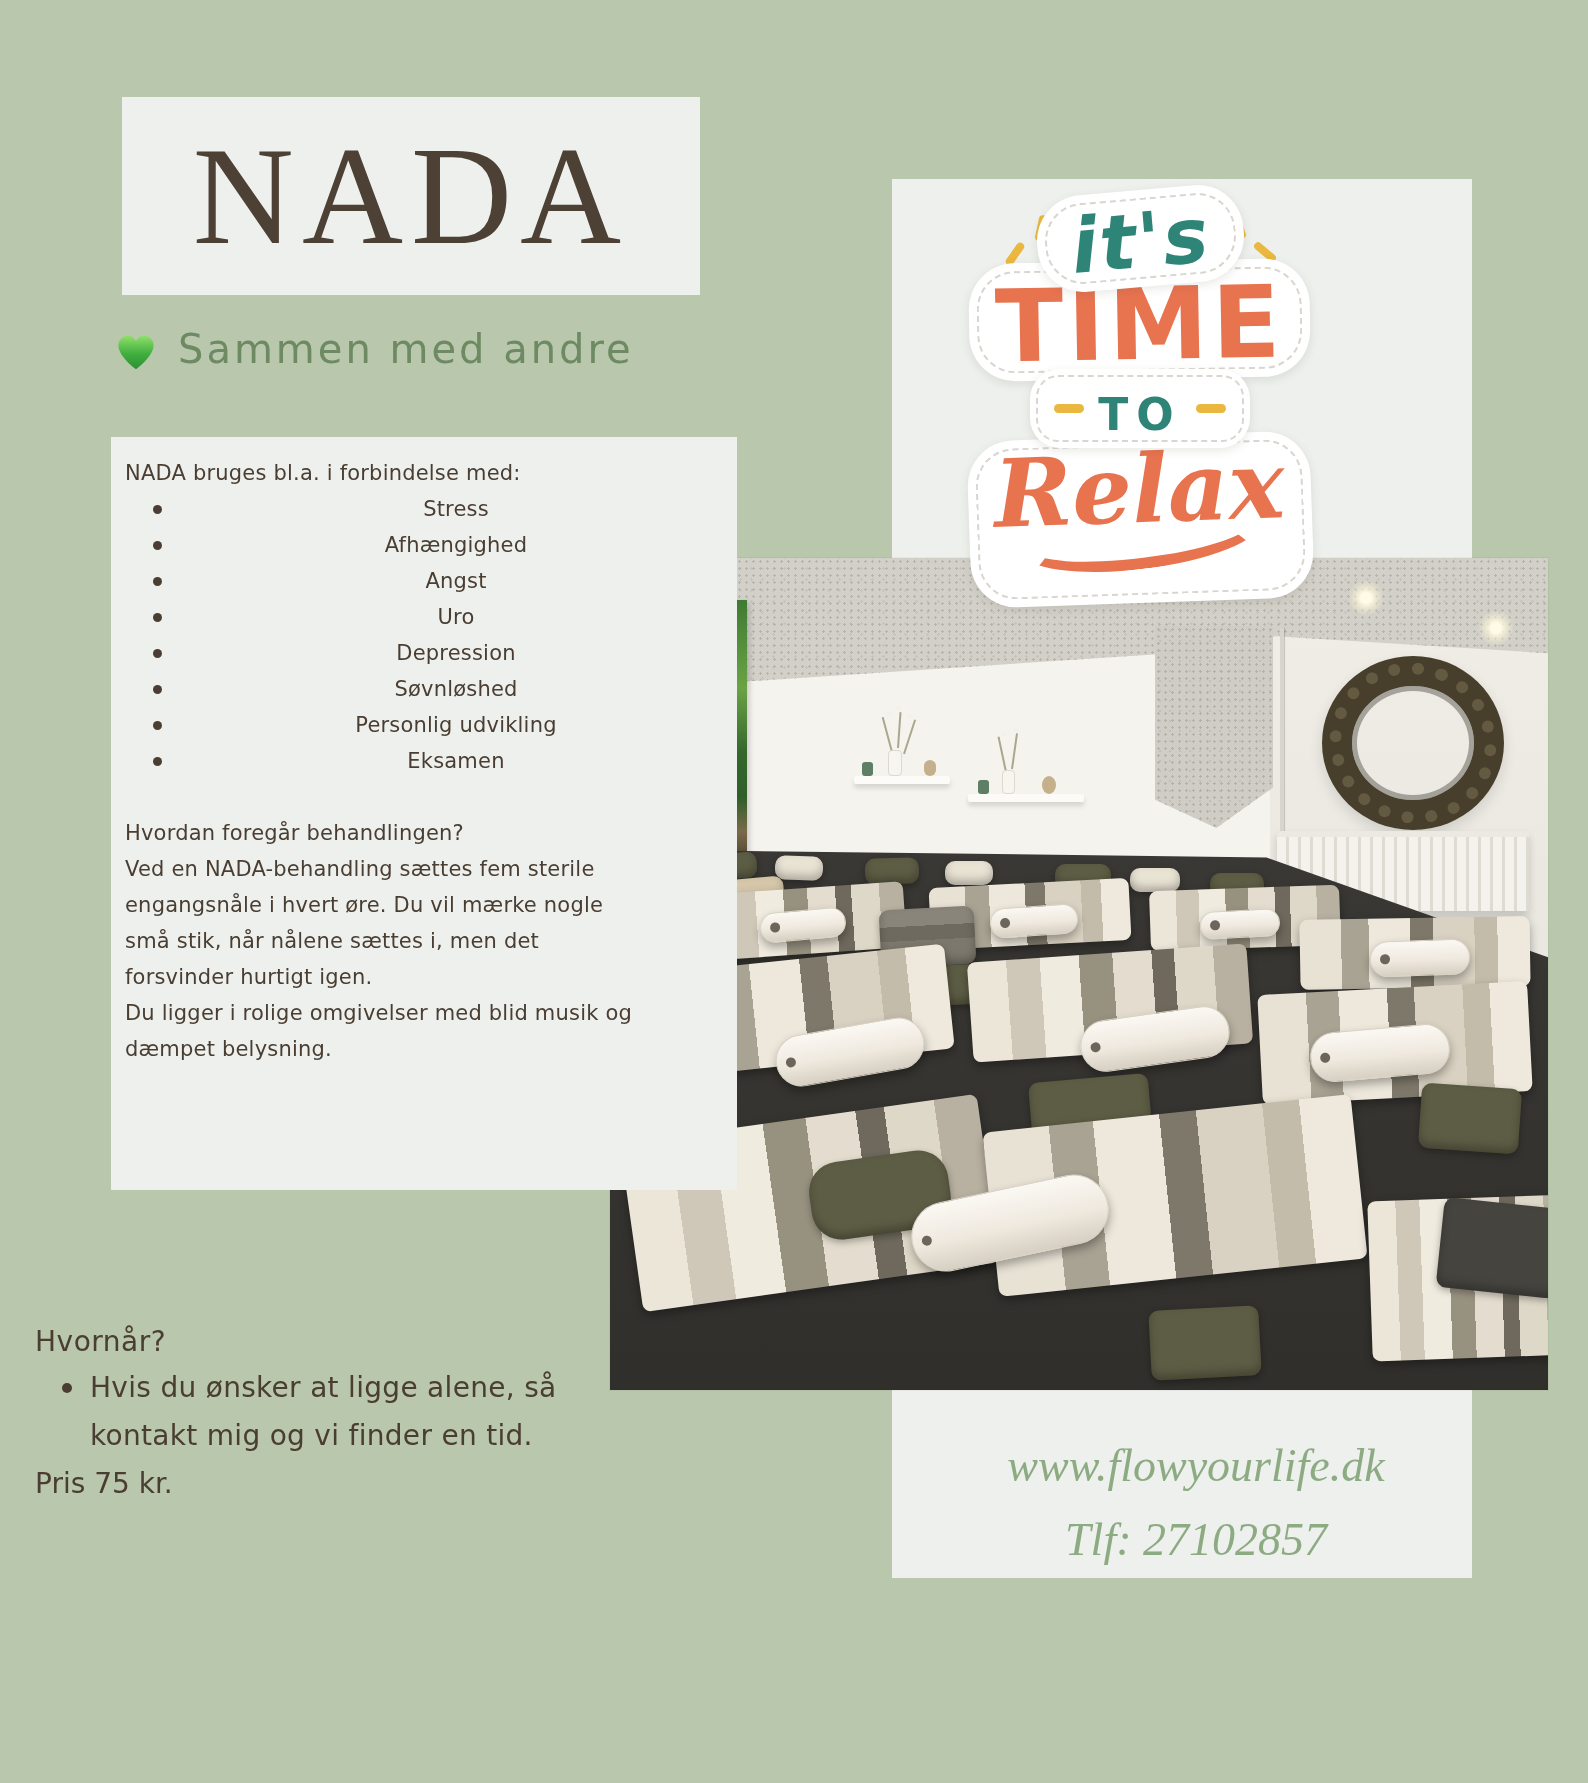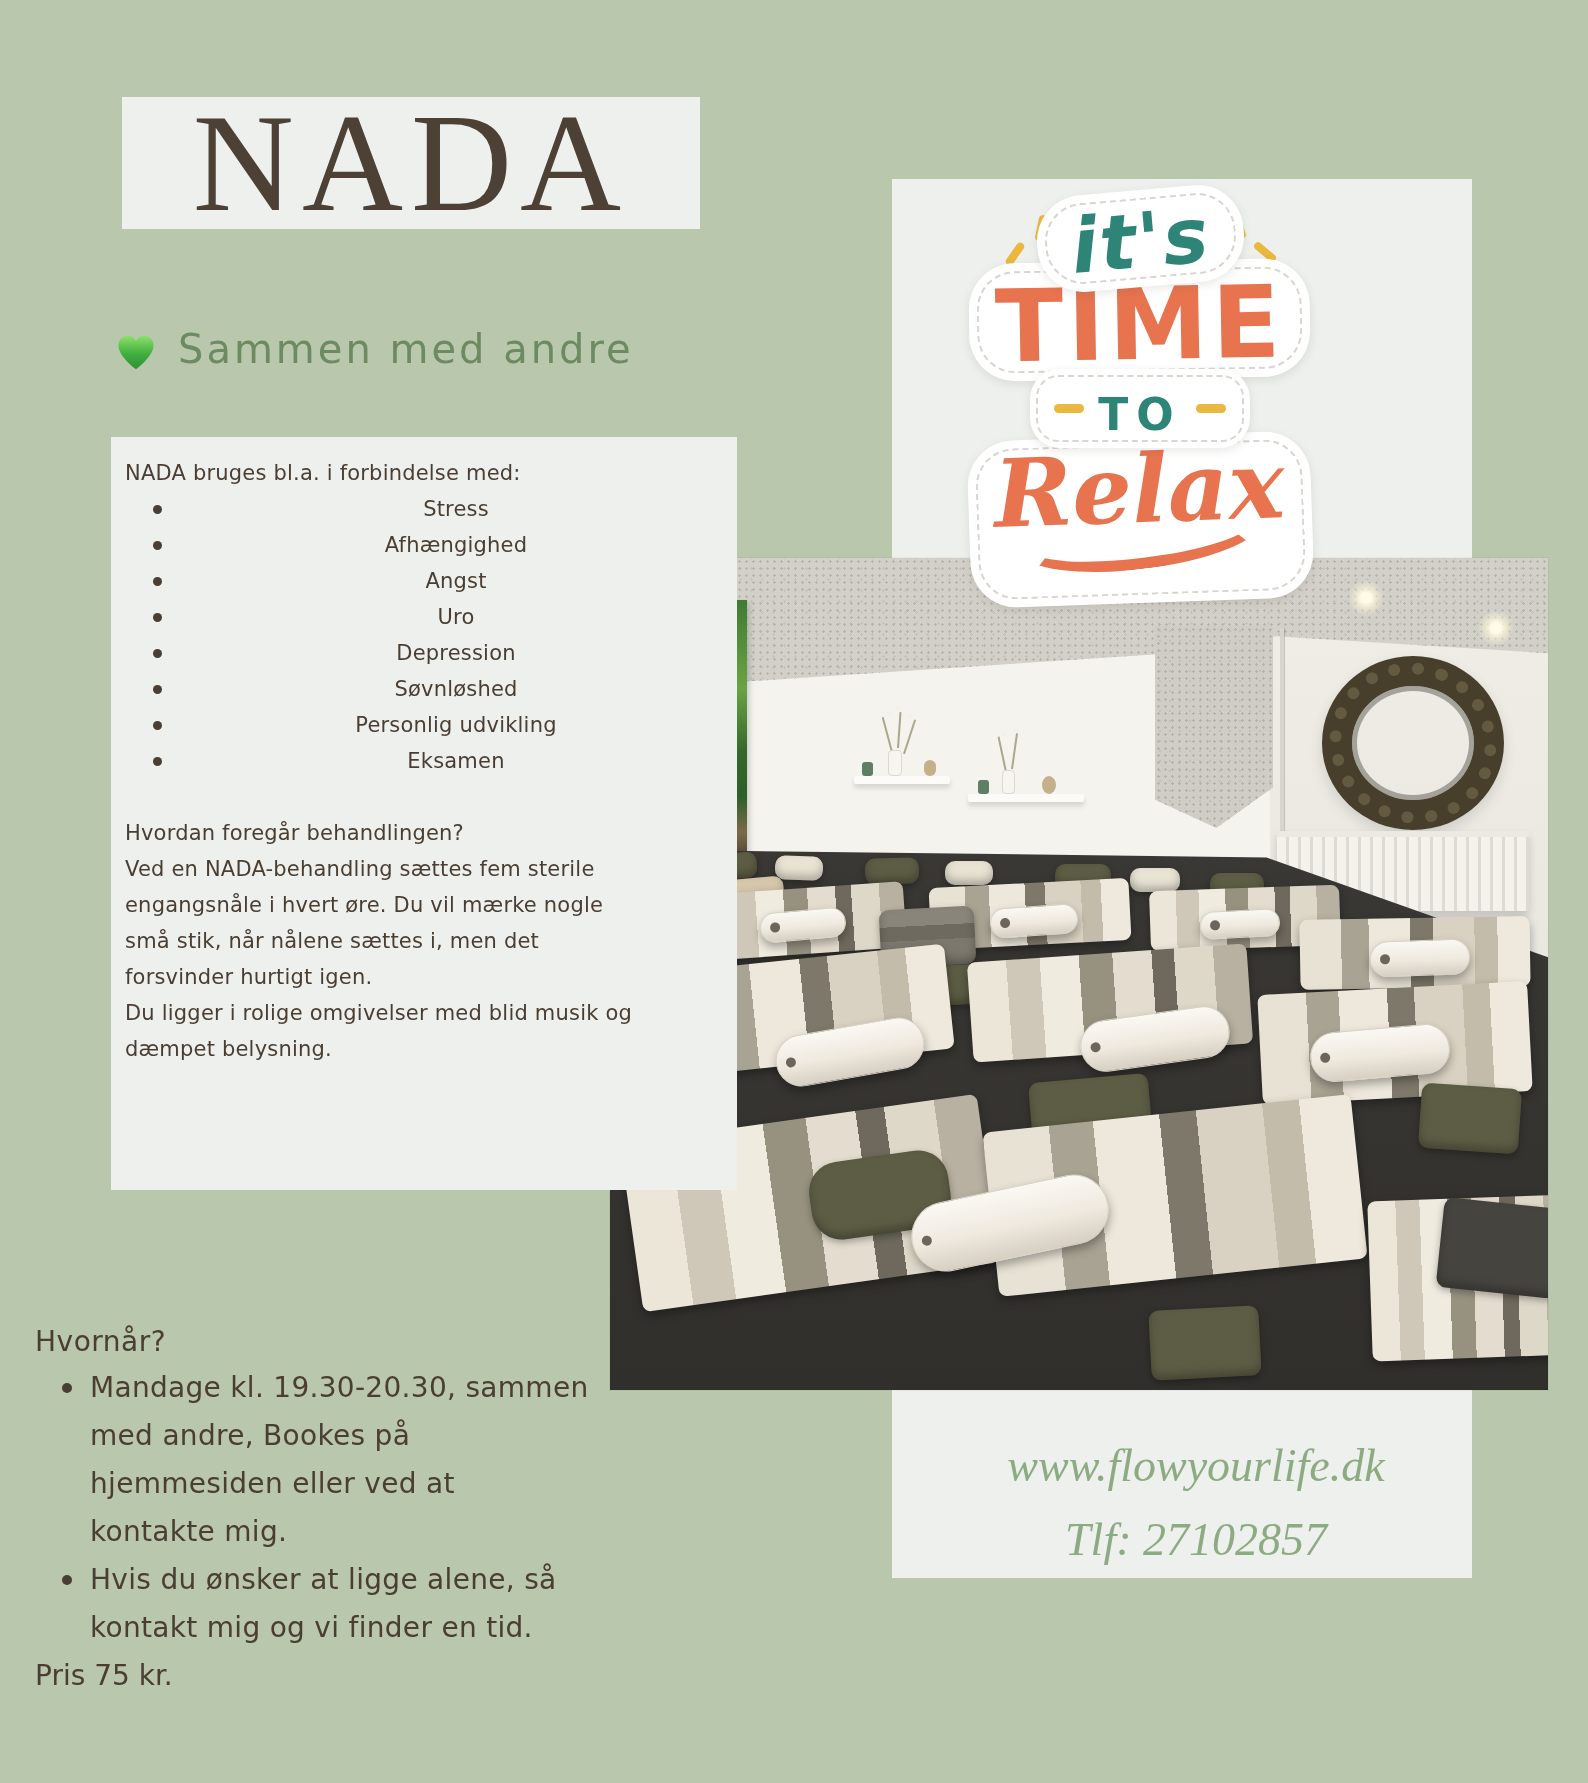--- a/index.html
+++ b/index.html
@@ -1,20 +1,20 @@
 <!DOCTYPE html>
 <html><head>
 <meta charset="utf-8">
 <style>
   * { margin:0; padding:0; box-sizing:border-box; }
   body { background:#9aa88f; font-family:"DejaVu Sans", sans-serif; }
   .canvas { position:relative; width:1588px; height:1783px; background:#b9c7ac; overflow:hidden; margin:0 auto; }
 
   
-  .nada-box { position:absolute; left:122px; top:97px; width:578px; height:132px;
+  .nada-box { position:absolute; left:122px; top:97px; width:578px; height:198px;
               background:#eef0ed; z-index:3; display:flex; align-items:center; justify-content:center; }
   .nada-title { font-family:"Liberation Serif", serif; font-size:140px; letter-spacing:8px;
                 color:#4d4136; line-height:1; }
 
   
   .subtitle-row { position:absolute; left:112px; top:326px; display:flex; align-items:center; gap:18px; z-index:3; }
   .heart { width:48px; height:46px; }
   .subtitle-text { font-size:40px; letter-spacing:3px; color:#6d8a63; }
 
   
@@ -245,26 +245,20 @@
     <div class="ib-line">engangsnåle i hvert øre. Du vil mærke nogle</div>
     <div class="ib-line">små stik, når nålene sættes i, men det</div>
     <div class="ib-line">forsvinder hurtigt igen.</div>
     <div class="ib-line">Du ligger i rolige omgivelser med blid musik og</div>
     <div class="ib-line">dæmpet belysning.</div>
   </div>
 
   <div class="when-block">
     <div class="wb-heading">Hvornår?</div>
     <div class="wb-item">
-      <div class="wb-line">Mandage kl. 19.30-20.30, sammen</div>
-      <div class="wb-line">med andre, Bookes på</div>
-      <div class="wb-line">hjemmesiden eller ved at</div>
-      <div class="wb-line">kontakte mig.</div>
-    </div>
-    <div class="wb-item">
       <div class="wb-line">Hvis du ønsker at ligge alene, så</div>
       <div class="wb-line">kontakt mig og vi finder en tid.</div>
     </div>
     <div class="wb-price">Pris 75 kr.</div>
   </div>
 
   <div class="sticker">
     <div class="ray" style="left:40px;top:60px;transform:rotate(-55deg);"></div>
     <div class="ray" style="left:20px;top:94px;transform:rotate(-25deg);"></div>
     <div class="ray" style="left:66px;top:34px;transform:rotate(-78deg);"></div>

